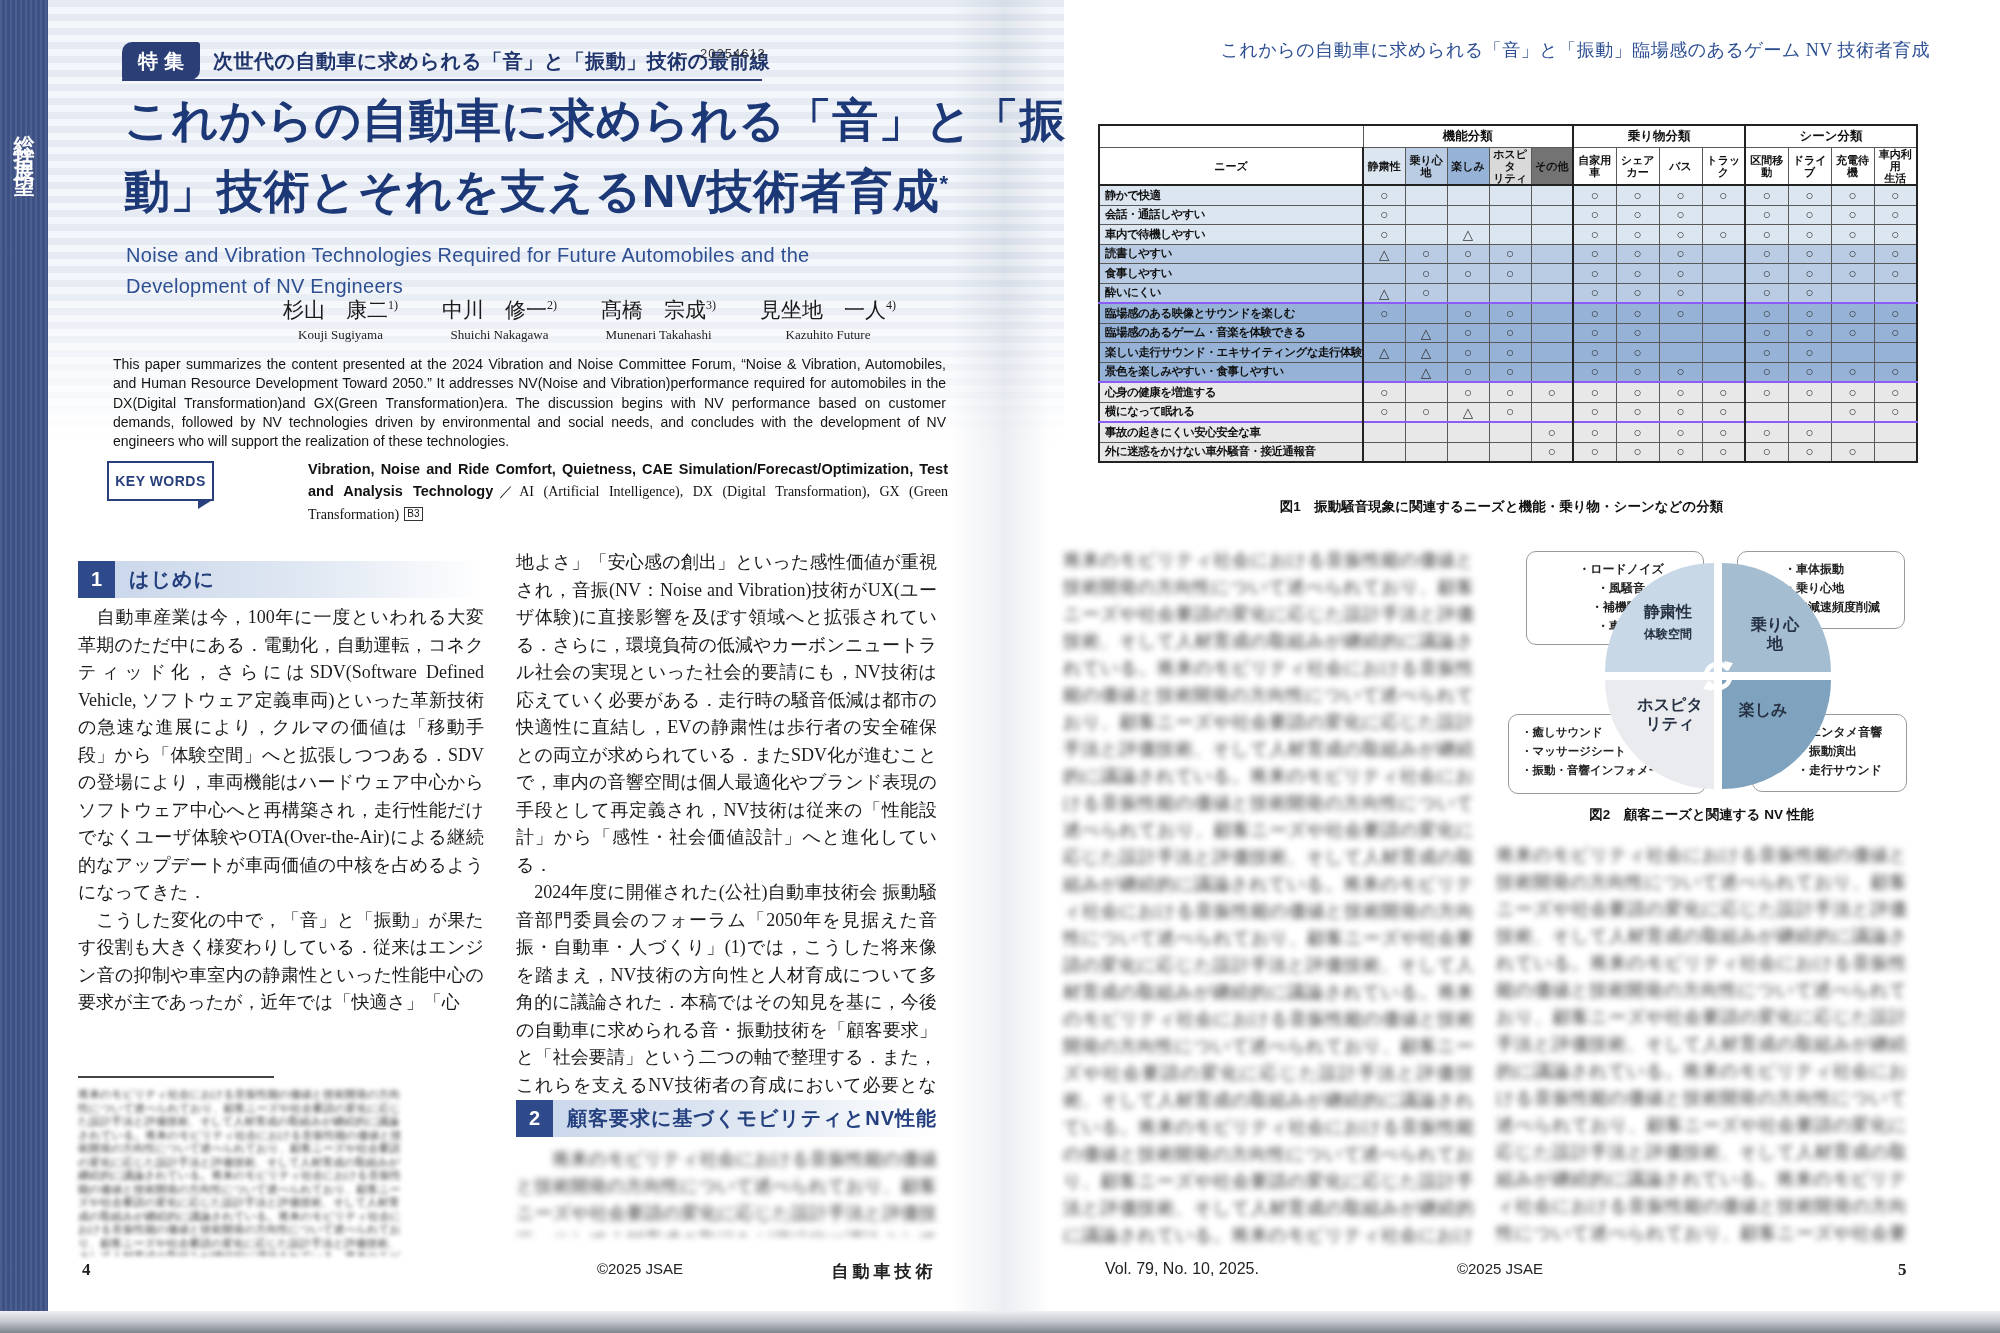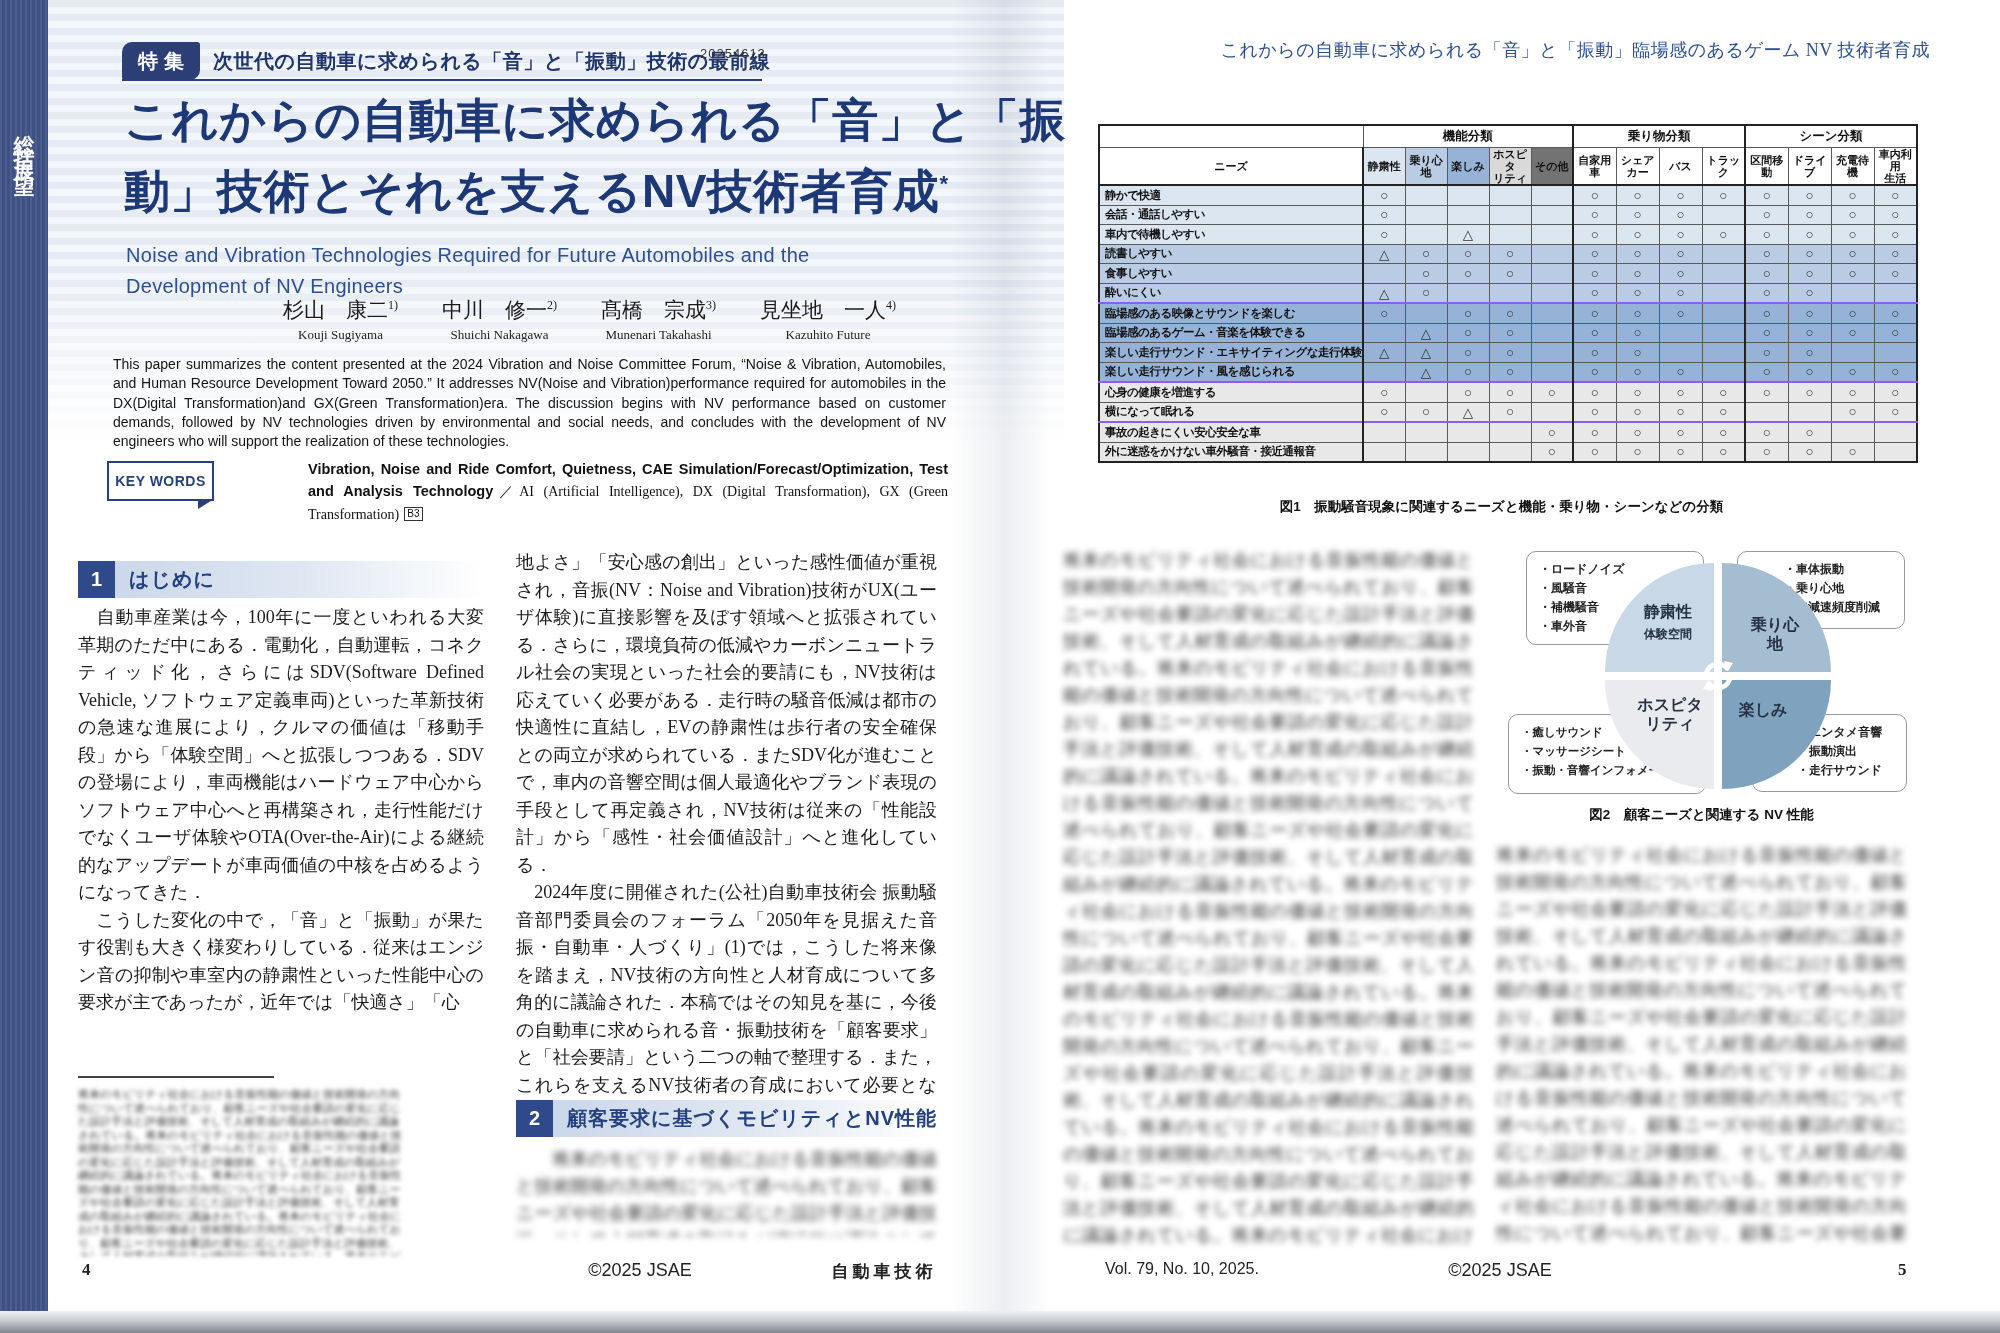--- a/index.html
+++ b/index.html
@@ -61,21 +61,21 @@
   .col1{left:78px;top:604px;width:406px;height:460px;}
   .col2{left:516px;top:549px;width:421px;height:546px;}
   .blur-block{position:absolute;font-family:"Liberation Serif","DejaVu Serif",serif;
     font-size:18px;line-height:27px;text-align:justify;color:#2a2a2a;overflow:hidden;filter:blur(3.2px);}
   .sec2-follow{left:516px;top:1146px;width:421px;height:90px;text-indent:36px;}
   .rcol1{left:1063px;top:547px;width:411px;height:700px;}
   .rcol2{left:1496px;top:842px;width:411px;height:404px;}
   .fnote-rule{position:absolute;left:78px;top:1076px;width:196px;height:2px;background:#444;}
   .fnotes{left:78px;top:1088px;width:332px;height:168px;font-size:11px;line-height:13.5px;filter:blur(2.3px);text-align:left;}
   
-  .pf{position:absolute;top:1260px;font-size:18px;color:#222;}
+  .pf{position:absolute;top:1260px;font-size:15px;color:#222;}
   .pf-num{font-family:"Liberation Serif","DejaVu Serif",serif;font-weight:700;font-size:17px;}
   .f-l-num{left:82px;}
   .f-l-copy{left:560px;width:160px;text-align:center;}
   .f-l-journal{left:826px;width:116px;text-align:center;font-family:"Liberation Serif","DejaVu Serif",serif;
     font-weight:700;font-size:17px;letter-spacing:4px;}
   .f-r-vol{left:1105px;font-size:16px;}
   .f-r-copy{left:1420px;width:160px;text-align:center;}
   .f-r-num{left:1898px;}
   
   .running-head{position:absolute;left:1000px;top:38px;width:930px;text-align:right;
@@ -96,21 +96,21 @@
   .needs-table tr.thick td{border-top:2px solid #8b5cf6;}
   .needs-table tr.l td{background:#dce6f1;}
   .needs-table tr.m td{background:#b9cce3;}
   .needs-table tr.d td{background:#96b3d7;}
   .needs-table tr.g td{background:#e8e8e8;}
   .table-caption{position:absolute;left:1098px;top:498px;width:807px;text-align:center;
     font-weight:700;font-size:13.5px;color:#111;}
   
   .fig-box{position:absolute;background:#fff;border:1px solid #999;border-radius:10px;
     font-weight:700;font-size:12px;color:#222;line-height:19px;padding:8px 0 0 12px;box-sizing:border-box;}
-  .fb-tl{left:1526px;top:551px;width:178px;height:94px;}
+  .fb-tl{left:1526px;top:551px;width:178px;height:94px;text-align:center;}
   .fb-tr{left:1737px;top:551px;width:168px;height:78px;padding-left:46px;}
   .fb-bl{left:1508px;top:714px;width:198px;height:80px;font-size:11.5px;}
   .fb-br{left:1752px;top:714px;width:155px;height:78px;padding-left:44px;}
   .quad-wrap{position:absolute;left:1605px;top:563px;width:226px;height:226px;}
   .quad{position:absolute;width:109px;height:109px;}
   .q-tl{left:0;top:0;border-radius:109px 0 0 0;background:#c9d8e6;}
   .q-tr{left:117px;top:0;border-radius:0 109px 0 0;background:#a4bdd1;}
   .q-bl{left:0;top:117px;border-radius:0 0 0 109px;background:#e9ebee;}
   .q-br{left:117px;top:117px;border-radius:0 0 109px 0;background:#7fa2be;}
   .ql{position:absolute;transform:translate(-50%,-50%);text-align:center;
@@ -375,21 +375,21 @@
           <td class="mk vt">○</td>
           <td class="mk ">○</td>
           <td class="mk "></td>
           <td class="mk "></td>
           <td class="mk vt">○</td>
           <td class="mk ">○</td>
           <td class="mk "></td>
           <td class="mk "></td>
         </tr>
         <tr class="dr d">
-          <td class="need">楽しい走行サウンド・風を感じられる</td>
+          <td class="need">景色を楽しみやすい・食事しやすい</td>
           <td class="mk "></td>
           <td class="mk ">△</td>
           <td class="mk ">○</td>
           <td class="mk ">○</td>
           <td class="mk "></td>
           <td class="mk vt">○</td>
           <td class="mk ">○</td>
           <td class="mk ">○</td>
           <td class="mk "></td>
           <td class="mk vt">○</td>

